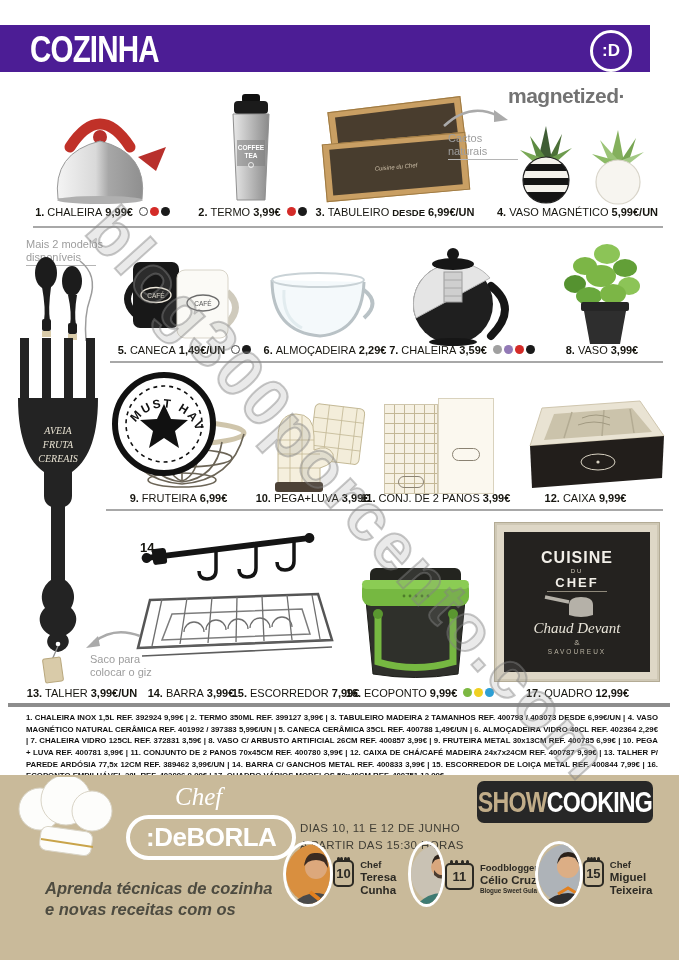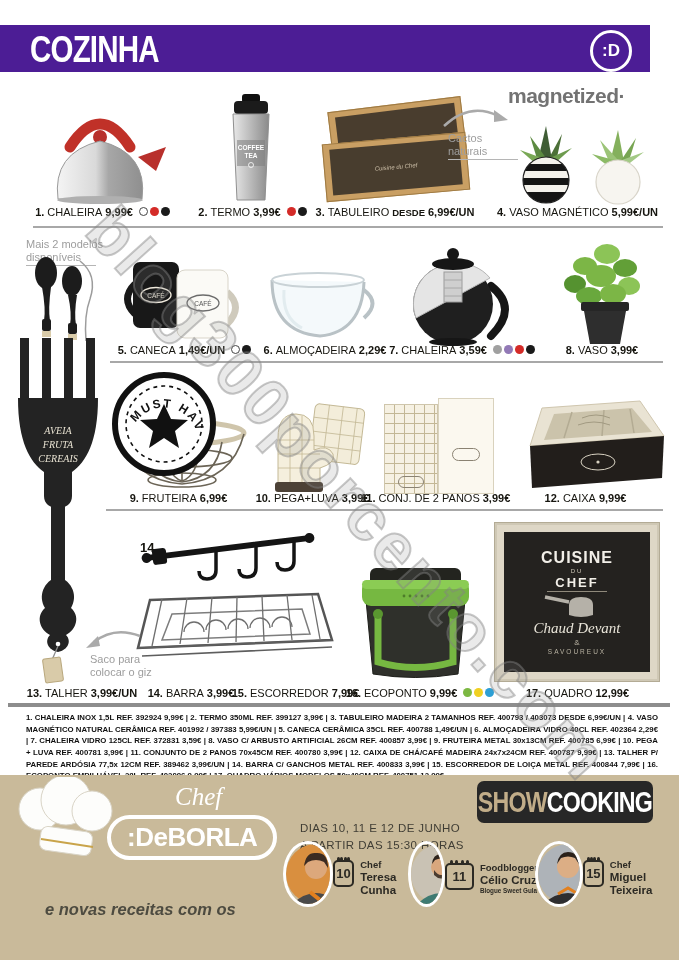--- a/index.html
+++ b/index.html
@@ -62,21 +62,21 @@
   .qscript{font-family:"Liberation Serif",serif;font-style:italic;font-size:15px;color:#e8e4d8;}
   .qamp{font-size:8px;color:#b8b2a2;}
   .qsub{font-size:6.5px;letter-spacing:2px;color:#b8b2a2;}
 
   
   .details{position:absolute;left:26px;top:712px;width:632px;font-size:7.8px;line-height:1.5;
            font-weight:600;color:#101010;text-align:justify;}
 
   
   .footer{position:absolute;left:0;top:775px;width:679px;height:185px;background:#c9ba9a;}
-  .brand-box{position:absolute;left:107px;top:40px;border:4px solid #fff;border-radius:26px;
+  .brand-box{position:absolute;left:126px;top:40px;border:4px solid #fff;border-radius:26px;
              padding:3px 16px;color:#fff;font-weight:bold;font-size:26px;letter-spacing:-.5px;}
   .brand-script{position:absolute;left:175px;top:8px;font-family:"Liberation Serif",serif;
                 font-style:italic;font-size:25px;color:#fff;}
   .tagline{position:absolute;left:45px;top:103px;font-size:16.5px;font-weight:bold;font-style:italic;
            color:#4d4b40;line-height:1.3;}
   .event{position:absolute;left:300px;top:45px;font-size:11.5px;color:#403e35;letter-spacing:.4px;
          line-height:1.45;font-weight:500;}
   .showcooking{position:absolute;left:477px;top:6px;width:176px;height:42px;background:#272727;
                border-radius:7px;display:flex;align-items:center;justify-content:center;
                font-size:29px;font-weight:bold;letter-spacing:-1px;transform-origin:center;}
@@ -529,21 +529,21 @@
         <circle cx="32" cy="32" r="21"></circle>
           <circle cx="58" cy="23" r="25"></circle>
           <circle cx="84" cy="34" r="20"></circle>
         <rect x="32" y="52" width="52" height="24" rx="7" transform="rotate(8 58 64)"></rect>
       </g>
       <path d="M33,62 L85,70" stroke="#c9a44a" stroke-width="2"></path>
     </svg>
     <div class="brand-script">Chef</div>
     <div class="brand-box">:DeBORLA</div>
     <div class="tagline">
-      <br>
+      <span>Aprenda técnicas de cozinha</span><br>
       <span>e novas receitas com os</span><br>
     </div>
     <div class="event">
       <span>DIAS 10, 11 E 12 DE JUNHO</span><br>
       <span>A PARTIR DAS 15:30 HORAS</span>
     </div>
     <div class="showcooking">
       <span class="inner"><span class="show">SHOW</span><span class="cooking">COOKING</span></span>
     </div>
 

